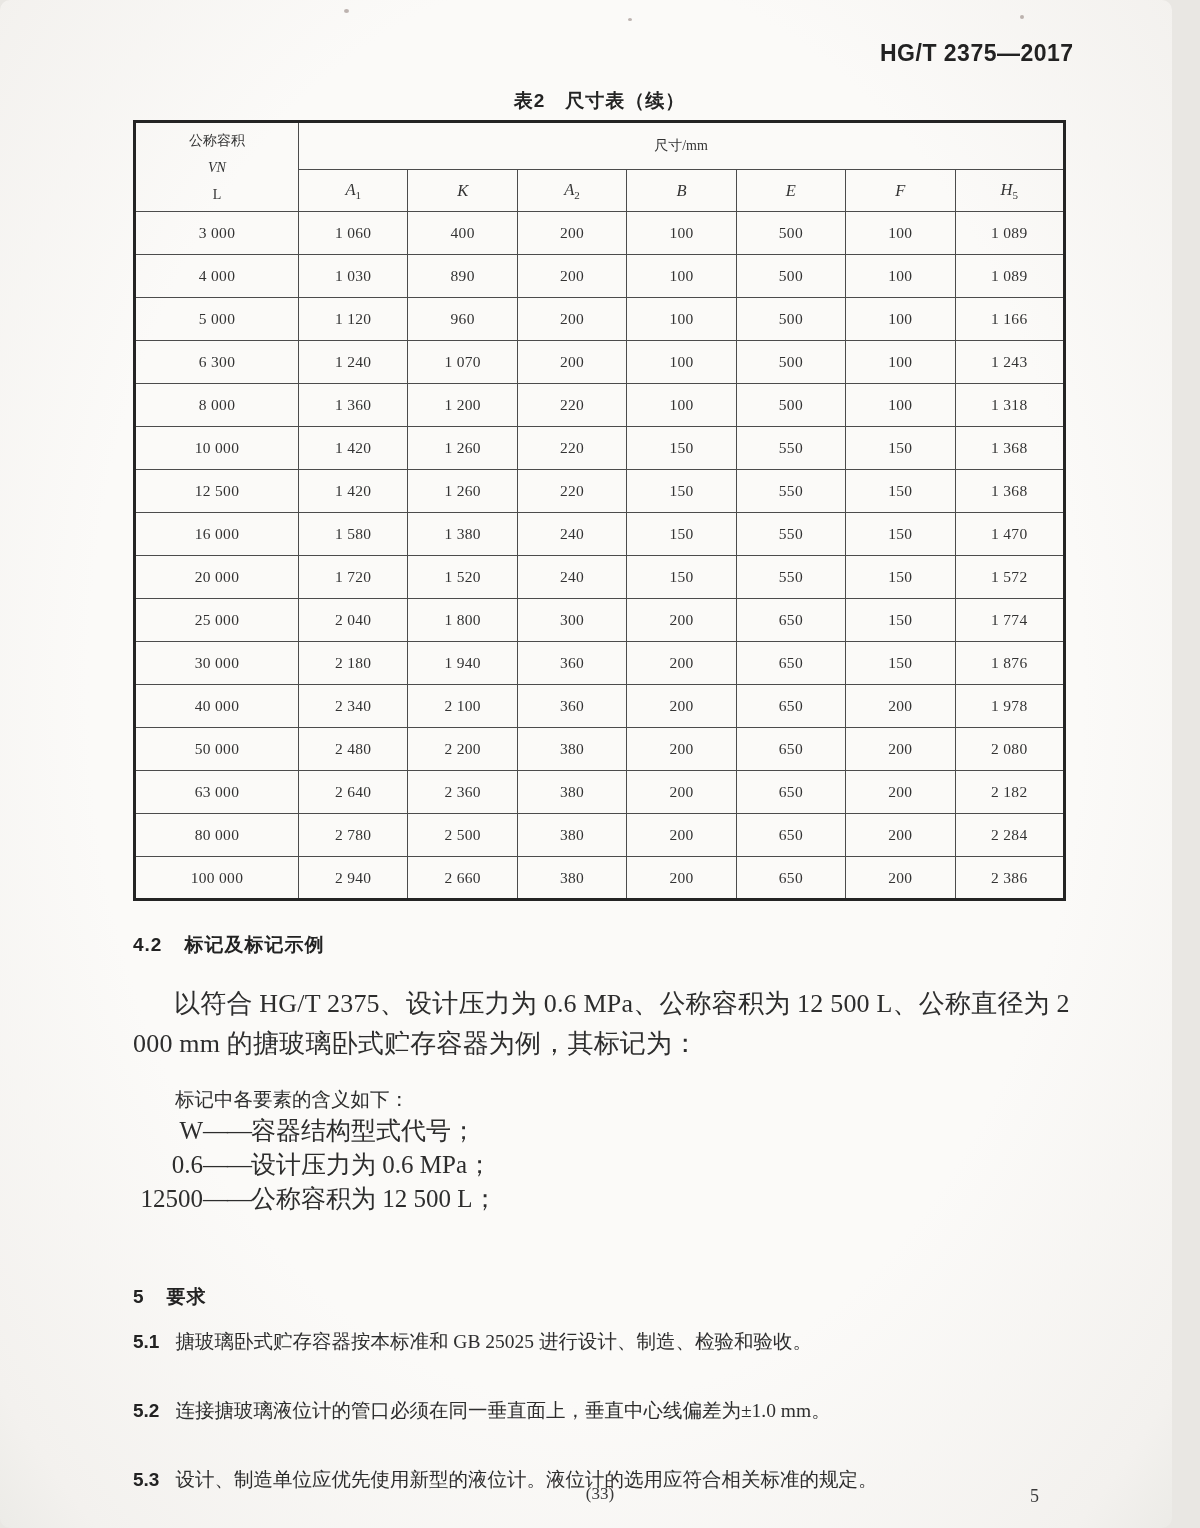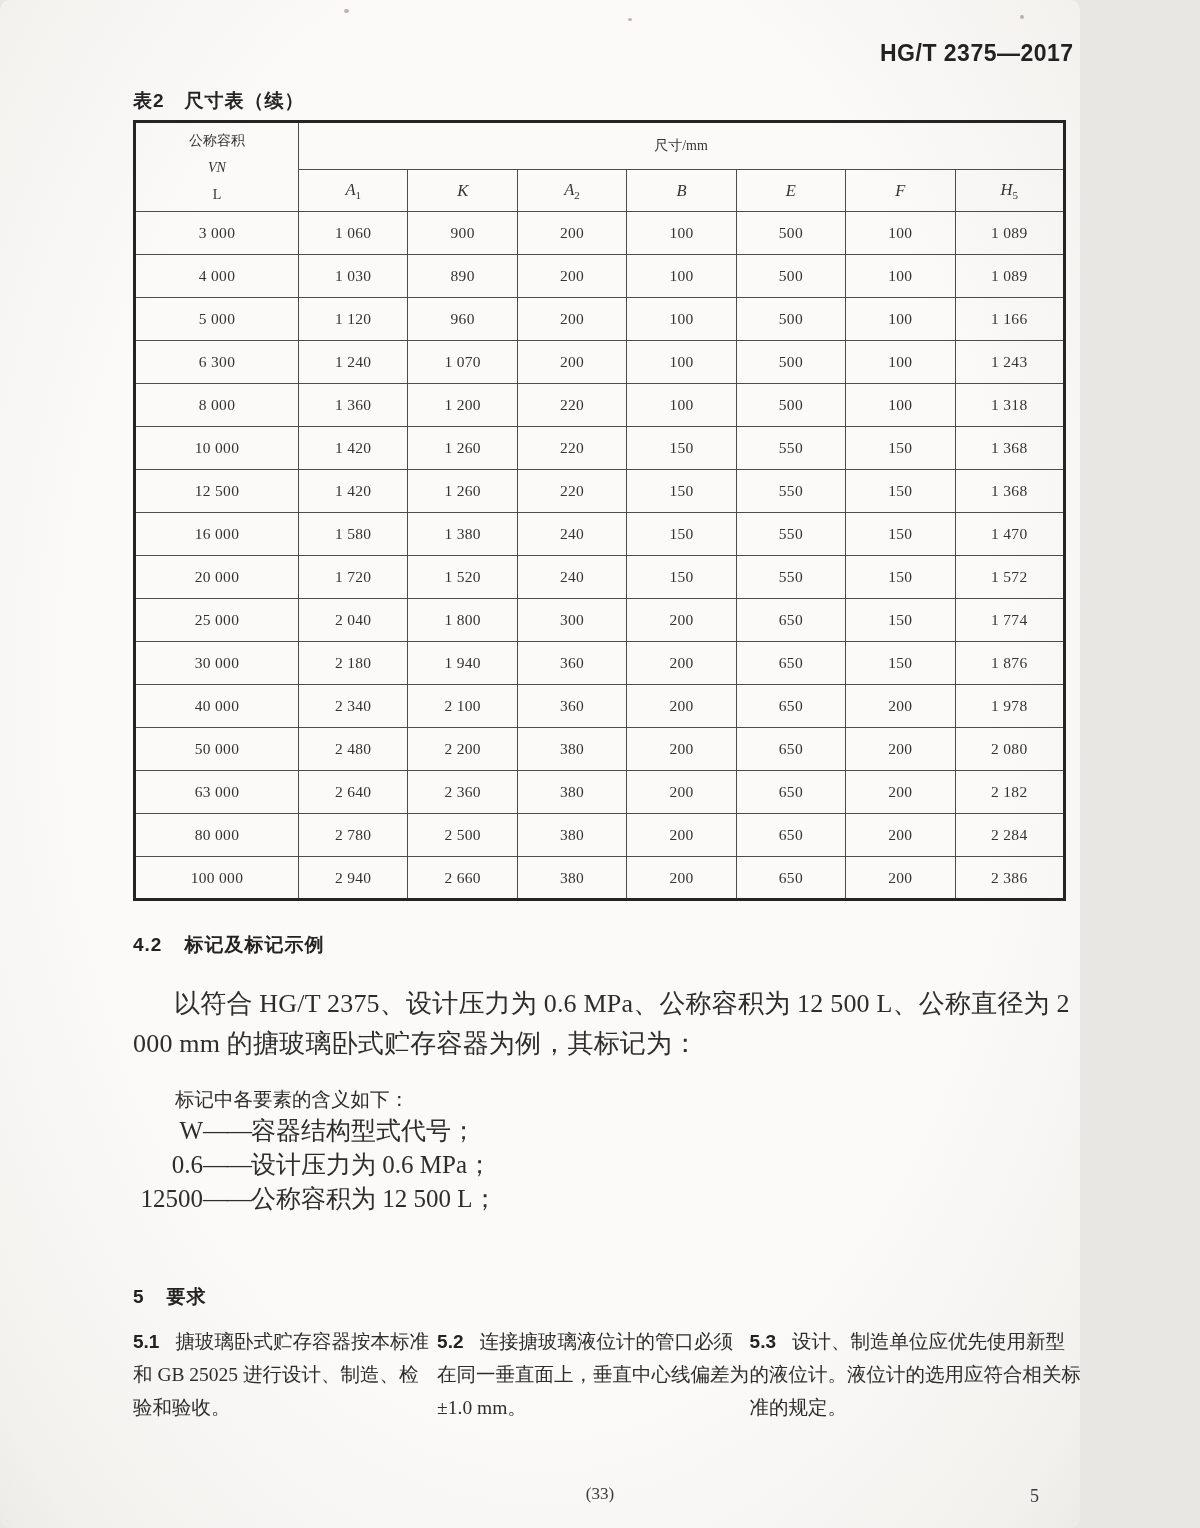--- a/index.html
+++ b/index.html
@@ -3,41 +3,42 @@
 <meta charset="utf-8">
 <style>
   * { margin: 0; padding: 0; box-sizing: border-box; }
   html, body { width: 1200px; }
   body {
     font-family: "Liberation Serif", "DejaVu Serif", serif;
     background: #e9e7e3;
   }
   .page {
     position: relative;
-    width: 1080px;
+    width: 1172px;
     height: 1528px;
     background:
       radial-gradient(ellipse at 50% 45%, #fbfaf8 60%, #f3f1ee 92%, #ecebe7 100%);
     color: #2d2d2d;
     overflow: hidden;
     border-radius: 10px;
   }
   .speck { position: absolute; border-radius: 50%; background: #8a7a74; opacity: .55; }
 
   .doc-number {
     position: absolute;
     top: 40px; left: 880px; width: 190px;
     font-family: "Liberation Sans", "DejaVu Sans", sans-serif;
     font-weight: bold; font-size: 23px; letter-spacing: .5px;
     color: #222; text-align: right; white-space: nowrap;
   }
 
   .table-title {
     position: absolute;
     top: 88px; left: 133px; width: 933px;
+    text-align: center;
     font-family: "Liberation Sans", "DejaVu Sans", sans-serif;
     font-weight: bold; font-size: 19px; color: #242424;
     letter-spacing: 1px;
   }
 
   .dim-table {
     position: absolute;
     top: 120px; left: 133px;
     width: 933px;
     border-collapse: collapse;
@@ -85,21 +86,21 @@
   .legend-list {
     position: absolute; left: 133px; width: 940px;
     display: flex; flex-direction: column; row-gap: 12px;
   }
   .legend-line { font-size: 25px; line-height: 22px; color: #2d2d2d; white-space: nowrap; }
   .legend-label { display: inline-block; width: 70px; text-align: right; }
   .legend-dash { letter-spacing: -1px; }
 
   .clause-list {
     position: absolute; left: 133px; width: 950px;
-    display: flex; flex-direction: row; row-gap: 36px;
+    display: flex; flex-direction: column; row-gap: 36px;
   }
   .clause { font-size: 19.5px; line-height: 33px; color: #2d2d2d; }
   .clause-num {
     font-family: "Liberation Sans", "DejaVu Sans", sans-serif;
     font-weight: bold; font-size: 19px; color: #222;
     margin-right: 16px;
   }
   .footer-center {
     position: absolute; top: 1484px; left: 0; width: 1200px;
     text-align: center; font-size: 17px; color: #3a3a3a;
@@ -149,21 +150,21 @@
           <th><i>B</i></th>
           <th><i>E</i></th>
           <th><i>F</i></th>
           <th><i>H</i><sub>5</sub></th>
         </tr>
     </thead>
     <tbody id="table-body">
         <tr>
           <td>3 000</td>
           <td>1 060</td>
-          <td>900</td>
+          <td>400</td>
           <td>200</td>
           <td>100</td>
           <td>500</td>
           <td>100</td>
           <td>1 089</td>
         </tr>
         <tr>
           <td>4 000</td>
           <td>1 030</td>
           <td>890</td>

